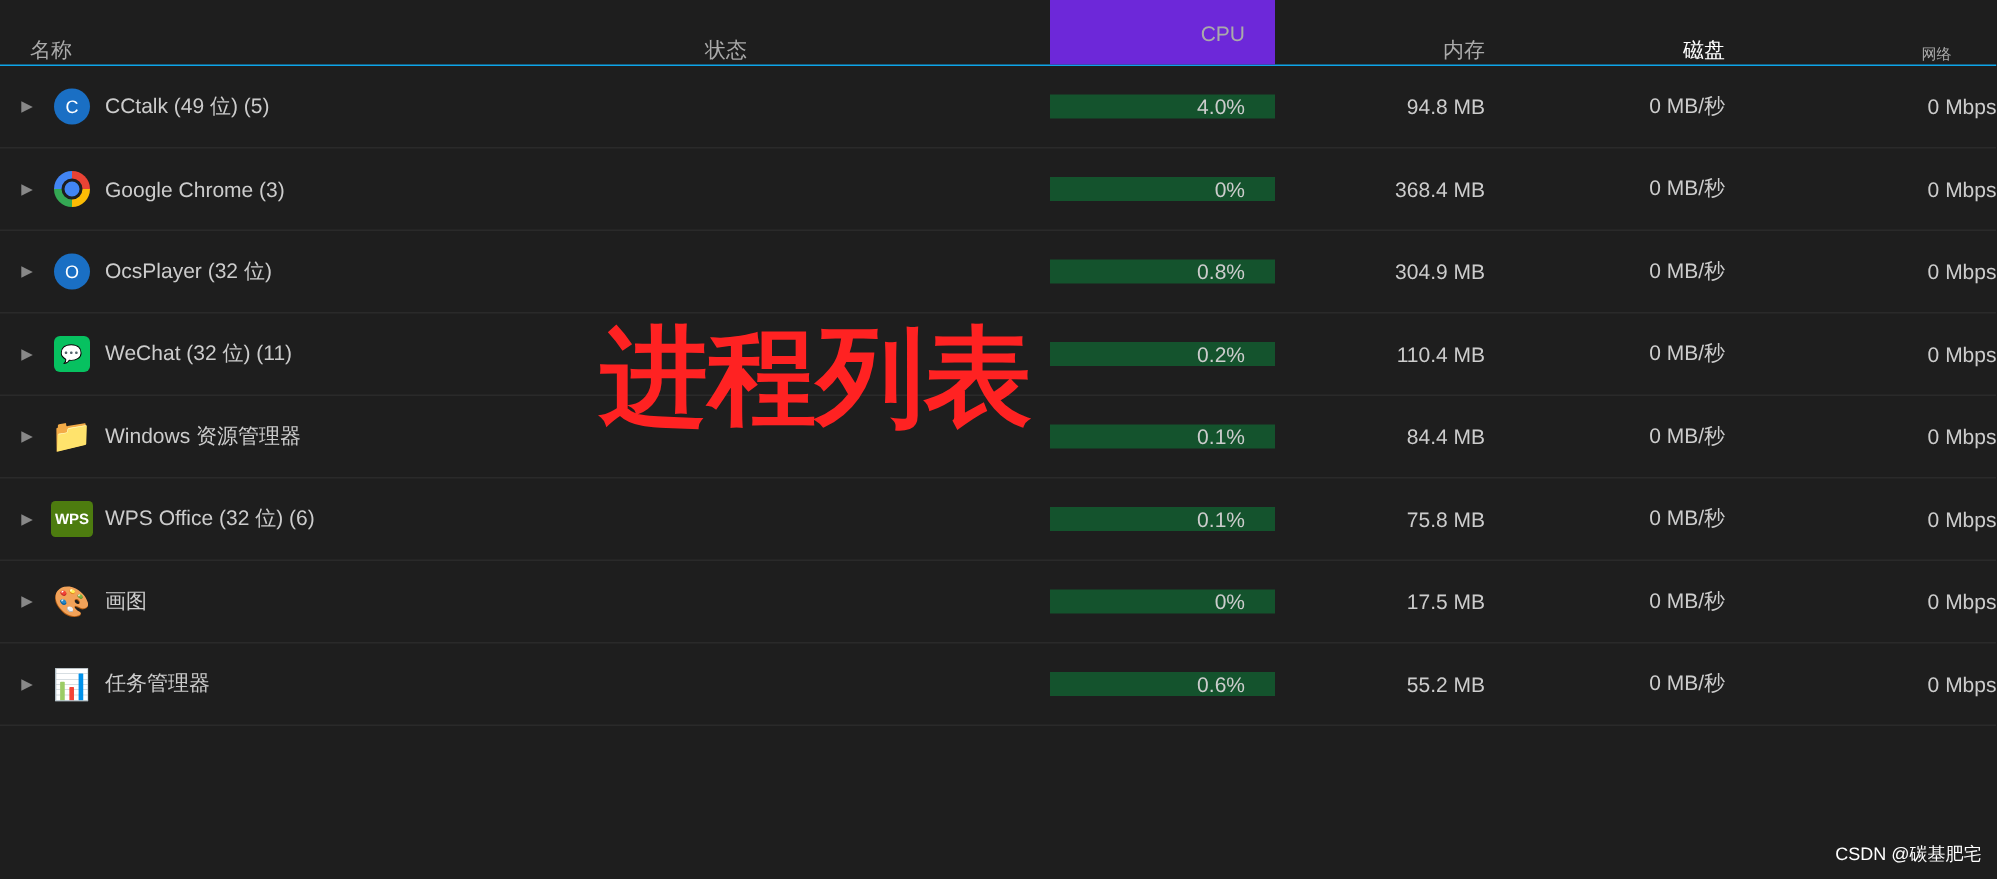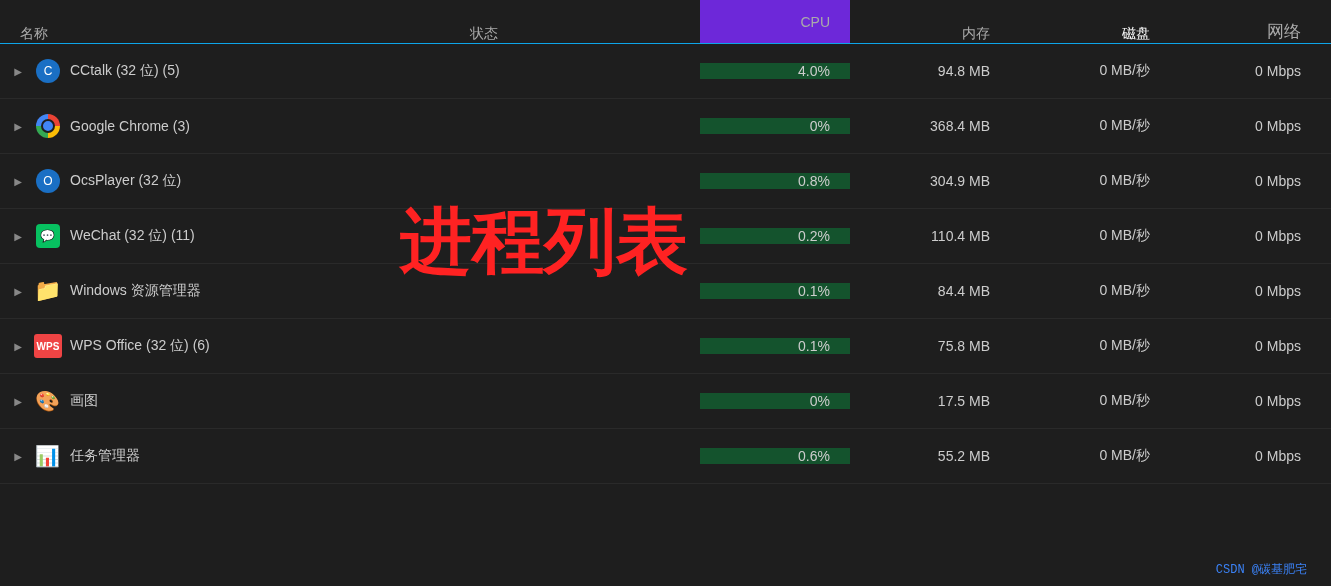--- a/index.html
+++ b/index.html
@@ -67,21 +67,21 @@
       padding-right: 20px;
       color: #ffffff;
       font-size: 14px;
     }
 
     .col-network {
       flex: 1;
       text-align: right;
       padding-right: 30px;
       color: #aaa;
-      font-size: 17px;
+      font-size: 10px;
     }
 
     
     .section-header {
       display: flex;
       align-items: center;
       height: 50px;
       padding-left: 20px;
       background-color: #1e1e1e;
       border-bottom: 1px solid #2a2a2a;
@@ -163,21 +163,20 @@
       width: 160px;
       text-align: right;
       padding-right: 20px;
       color: #cccccc;
       font-size: 14px;
     }
 
     .process-network-cell {
       flex: 1;
       text-align: right;
-      padding-right: 30px;
       color: #cccccc;
       font-size: 14px;
     }
 
     
     .cpu-highlight-header {
       background-color: #6d28d9;
       height: 100%;
       display: flex;
       align-items: center;
@@ -185,38 +184,37 @@
       padding-right: 20px;
     }
 
     .cpu-cell-bg {
       background-color: #14532d;
     }
 
     
     .watermark-overlay {
       position: absolute;
-      top: 150px;
+      top: 160px;
       left: 400px;
       font-size: 72px;
       font-weight: bold;
       color: #ff2222;
       pointer-events: none;
       white-space: nowrap;
       z-index: 10;
     }
 
     .csdn-watermark {
       position: absolute;
       bottom: 8px;
-      right: 24px;
-      color: #3b82f6;
+      right: 10px;
+      color: #ffffff;
       font-size: 12px;
       pointer-events: none;
-      font-family: Liberation Mono, monospace;
     }
 
     .content-area {
       position: relative;
       flex: 1;
       overflow: hidden;
     }
 
     
     .icon-cctalk {
@@ -274,21 +272,21 @@
       justify-content: center;
       color: white;
       font-size: 12px;
     }
 
     .icon-folder {
       font-size: 22px;
     }
 
     .icon-wps {
-      background: #ef4444;
+      background: #4d7c0f;
       border-radius: 3px;
       width: 40px;
       height: 24px;
       display: flex;
       align-items: center;
       justify-content: center;
       color: white;
       font-size: 10px;
       font-weight: bold;
     }
@@ -320,21 +318,21 @@
     <div class="watermark-overlay">进程列表</div>
 
 
     <div id="process-list">
         <div class="process-row">
       <div class="process-name-cell">
         <div class="expand-arrow">▶</div>
         <div class="app-icon">
               <div class="icon-cctalk">C</div>
             </div>
-        <span class="process-name-text">CCtalk (32 位) (5)</span>
+        <span class="process-name-text">CCtalk (49 位) (5)</span>
       </div>
       <div class="process-status-cell"></div>
       <div class="process-cpu-cell cpu-cell-bg">4.0%</div>
       <div class="process-memory-cell">94.8 MB</div>
       <div class="process-disk-cell">0 MB/秒</div>
       <div class="process-network-cell">0 Mbps</div>
     </div>
         <div class="process-row">
       <div class="process-name-cell">
         <div class="expand-arrow">▶</div>

